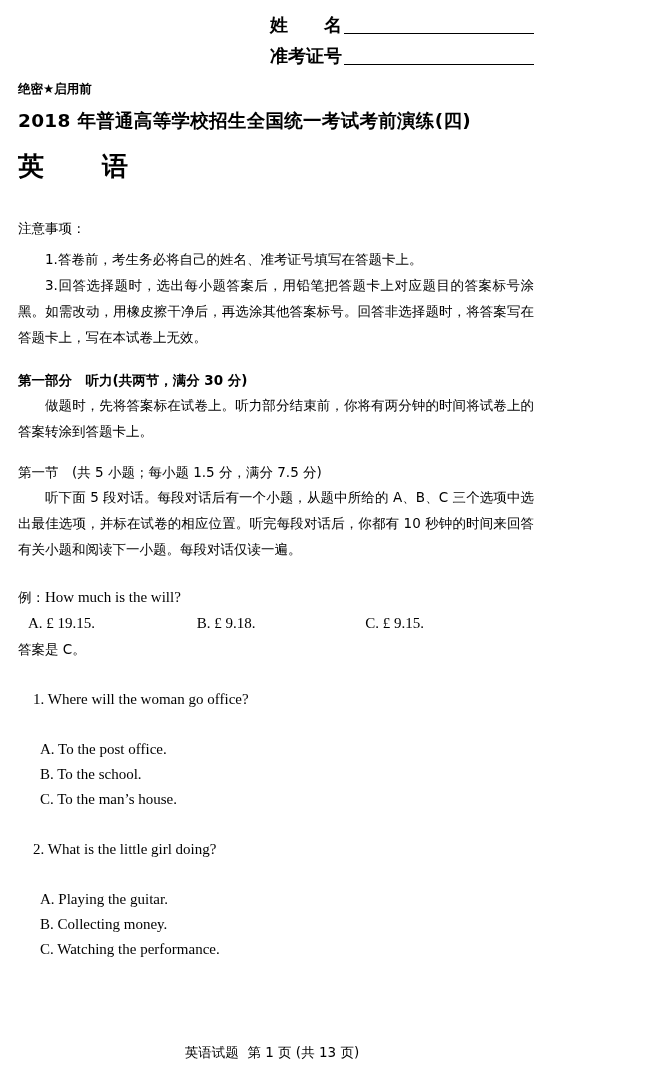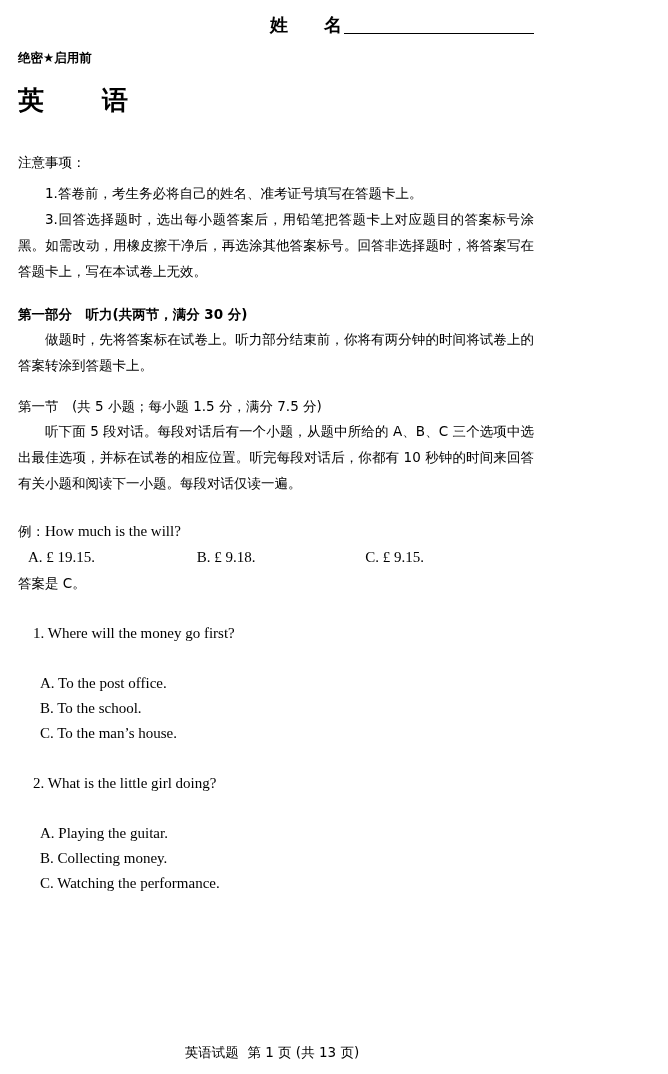--- a/index.html
+++ b/index.html
@@ -166,24 +166,29 @@
 </head>
 <body>
 
 <div class="page">
 
   <div class="id-block">
     <div class="id-row">
       <span class="id-label">姓　　名</span>
       <span class="id-line"></span>
     </div>
+    <div class="id-row">
+      <span class="id-label">准考证号</span>
+      <span class="id-line"></span>
+    </div>
   </div>
 
   <div class="secret">绝密★启用前</div>
 
+  <div class="main-title">2018 年普通高等学校招生全国统一考试考前演练(四)</div>
   <div class="subject-title">英　　语</div>
 
   <div class="notice-title">注意事项：</div>
   <div class="para indent2">1.答卷前，考生务必将自己的姓名、准考证号填写在答题卡上。</div>
   <div class="para indent2">3.回答选择题时，选出每小题答案后，用铅笔把答题卡上对应题目的答案标号涂黑。如需改动，用橡皮擦干净后，再选涂其他答案标号。回答非选择题时，将答案写在答题卡上，写在本试卷上无效。</div>
 
   <div class="section-head">第一部分　听力(共两节，满分 30 分)</div>
   <div class="section-body indent2">做题时，先将答案标在试卷上。听力部分结束前，你将有两分钟的时间将试卷上的答案转涂到答题卡上。</div>
 
   <div class="subsection-head">第一节　(共 5 小题；每小题 1.5 分，满分 7.5 分)</div>
@@ -193,21 +198,21 @@
     <span>例：</span><span class="en">How much is the will?</span>
   </div>
   <div class="choices-row">
     <span class="ch">A. £ 19.15.</span>
     <span class="ch">B. £ 9.18.</span>
     <span class="ch">C. £ 9.15.</span>
   </div>
   <div class="answer-line">答案是 C。</div>
 
   <div class="qitem">
-    <span>1.</span> <span>Where will the money go first?</span>
+    <span>1.</span> <span>Where will the woman go office?</span>
   </div>
   <div class="opt">A. To the post office.</div>
   <div class="opt">B. To the school.</div>
   <div class="opt">C. To the man’s house.</div>
 
   <div class="qitem">
     <span>2.</span> <span>What is the little girl doing?</span>
   </div>
   <div class="opt">A. Playing the guitar.</div>
   <div class="opt">B. Collecting money.</div>

